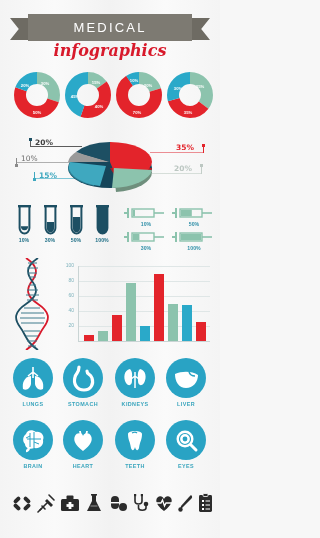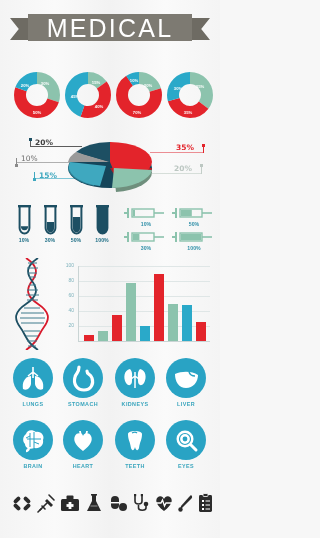--- a/index.html
+++ b/index.html
@@ -12,21 +12,21 @@
   .page{width:220px;height:538px;position:relative;background:
      linear-gradient(90deg,#f4f4f4 0%,#fafafa 25%,#f2f2f2 50%,#fafafa 75%,#f4f4f4 100%);}
 
   
   .banner{position:absolute;left:0;top:14px;width:220px;height:50px;}
   .ribbon{position:absolute;left:28px;top:0;width:164px;height:27px;background:#7d7a72;}
   .ribbon-tail{position:absolute;top:4px;width:22px;height:22px;background:#6e6b63;}
   .tail-l{left:10px;clip-path:polygon(0 0,100% 0,100% 100%,0 100%,40% 50%);}
   .tail-r{right:10px;clip-path:polygon(0 0,100% 0,60% 50%,100% 100%,0 100%);}
   .banner-title{position:absolute;left:28px;top:2px;width:164px;text-align:center;
-     color:#ffffff;font-size:25px;letter-spacing:2.2px;line-height:24px;font-weight:400;}
+     color:#ffffff;font-size:13px;letter-spacing:2.2px;line-height:24px;font-weight:400;}
   .banner-sub{position:absolute;left:28px;top:26px;width:164px;text-align:center;
      color:#d8192b;font-size:16px;font-style:italic;font-weight:bold;
      font-family:"DejaVu Serif", serif;line-height:22px;}
 
   
   .donut-row{position:absolute;left:0;top:72px;width:220px;height:52px;}
   .donut{position:absolute;top:0;width:46px;height:46px;}
   .donut svg{display:block;}
 
   
@@ -66,20 +66,21 @@
 </head>
 <body>
 
 <div class="page">
 
   <div class="banner">
     <div class="ribbon-tail tail-l"></div>
     <div class="ribbon-tail tail-r"></div>
     <div class="ribbon"></div>
     <div class="banner-title">MEDICAL</div>
+    <div class="banner-sub">infographics</div>
   </div>
 
   <div class="donut-row">
 
     <div class="donut" style="left:14px">
       <svg width="46" height="46" viewBox="0 0 46 46">
         <circle cx="23" cy="23" r="17" fill="none" stroke="#8cc3ad" stroke-width="12" stroke-dasharray="32.0 74.8" stroke-dashoffset="0" transform="rotate(-90 23 23)"></circle>
         <circle cx="23" cy="23" r="17" fill="none" stroke="#e3242b" stroke-width="12" stroke-dasharray="53.4 53.4" stroke-dashoffset="-32.0" transform="rotate(-90 23 23)"></circle>
         <circle cx="23" cy="23" r="17" fill="none" stroke="#2aa9c9" stroke-width="12" stroke-dasharray="21.4 85.4" stroke-dashoffset="-85.4" transform="rotate(-90 23 23)"></circle>
         <text x="31" y="13" fill="#ffffff" font-size="4.2" font-weight="bold" text-anchor="middle" font-family="Liberation Sans, sans-serif">30%</text>

